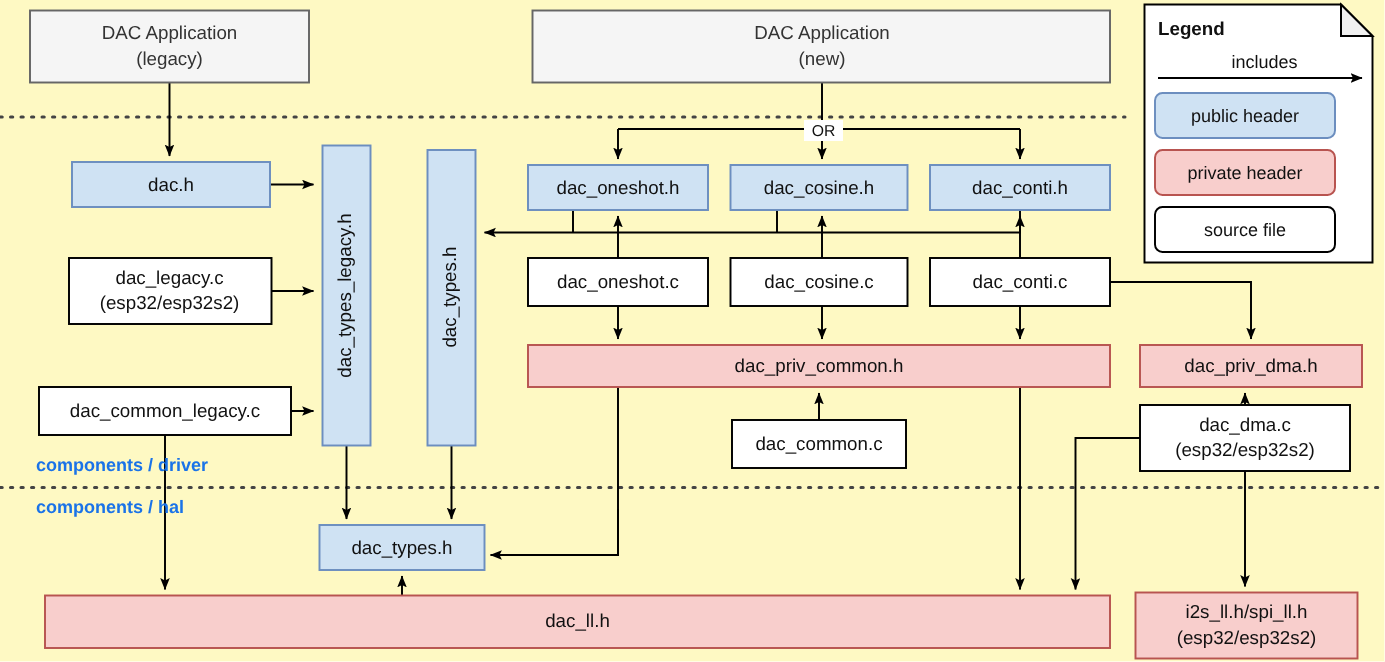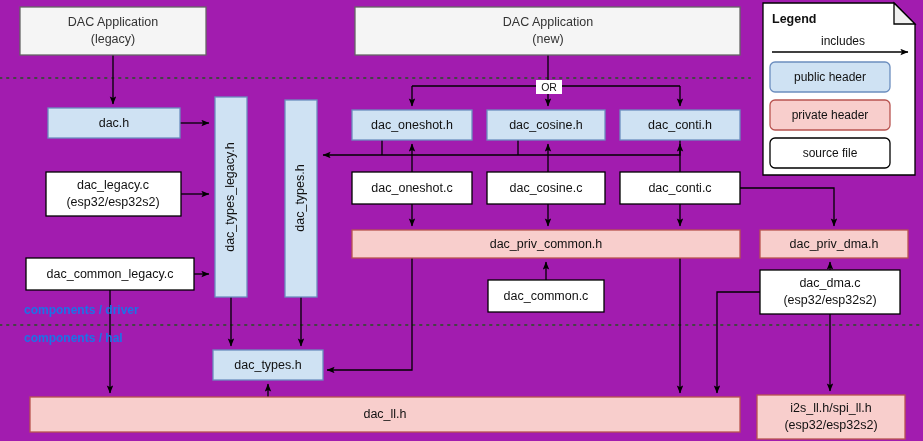--- a/index.html
+++ b/index.html
@@ -1,16 +1,16 @@
 <!DOCTYPE html>
 <html><head>
 <meta charset="utf-8">
 <style>
   html,body{margin:0;padding:0;background:#ffffff;}
-  #stage{position:relative;width:923px;height:441px;background:#a21caf;
+  #stage{position:relative;width:923px;height:441px;background:#fef9c3;
          font-family:"Liberation Sans","DejaVu Sans",sans-serif;overflow:hidden;}
   svg{position:absolute;left:0;top:0;width:923px;height:441px;}
   .nodetext{font-family:"Liberation Sans","DejaVu Sans",sans-serif;font-size:12.5px;
             fill:#111111;text-anchor:middle;dominant-baseline:middle;}
   .apptext{font-size:12.5px;fill:#333333;}
   .ortext{font-size:10.5px;fill:#111111;}
   .zonelabel{font-size:12px;font-weight:bold;fill:#1a73e8;text-anchor:start;
              dominant-baseline:middle;font-family:"Liberation Sans","DejaVu Sans",sans-serif;}
   .legendtitle{font-size:12.5px;font-weight:bold;fill:#111111;text-anchor:start;
                dominant-baseline:middle;}

